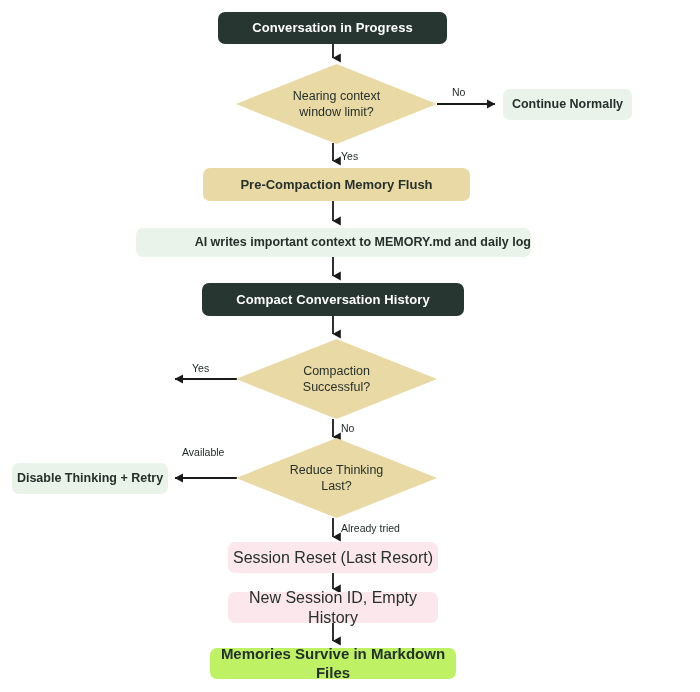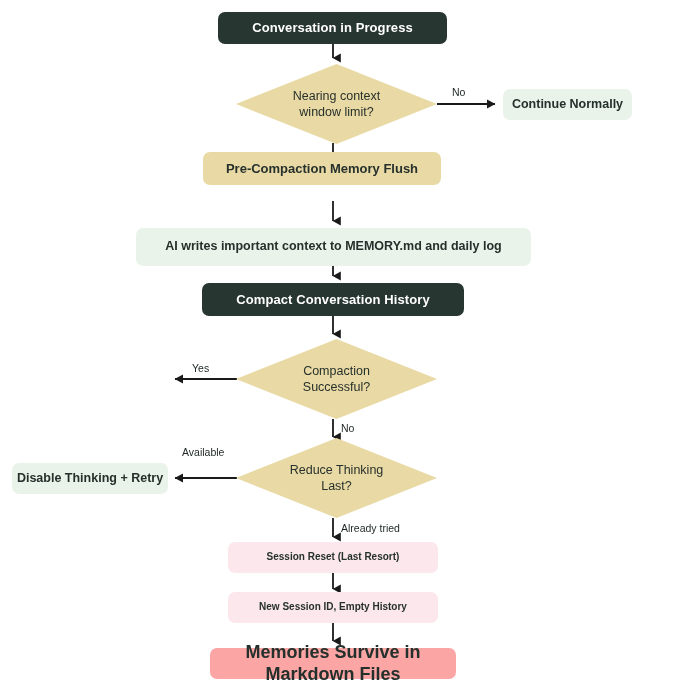--- a/index.html
+++ b/index.html
@@ -43,30 +43,30 @@
     font-weight: bold;
     font-size: 13px;
   }
   .rect.mint {
     background: #eaf3ea;
     color: #24302b;
     font-weight: bold;
     font-size: 12.5px;
   }
   .rect.mint-soft {
-    background: #fca5a5;
+    background: #bef264;
     color: #24302b;
     font-weight: bold;
-    font-size: 18px;
+    font-size: 15px;
   }
   .rect.pink {
     background: #fbe7ec;
     color: #26312c;
-    font-weight: bold;
-    font-size: 10px;
+    font-weight: normal;
+    font-size: 16px;
   }
   
   .diamond-wrap {
     position: absolute;
   }
   .diamond-wrap svg {
     position: absolute;
     left: 0;
     top: 0;
     display: block;
@@ -167,25 +167,25 @@
         <span>Nearing context</span><br>
         <span>window limit?</span>
       </span>
     </div>
   </div>
 
   <div class="node rect mint" style="left:503px; top:89px; width:129px; height:31px;">
     <span>Continue Normally</span>
   </div>
 
-  <div class="node rect tan" style="left:203px; top:152px; width:238px; height:33px;">
+  <div class="node rect tan" style="left:203px; top:168px; width:267px; height:33px;">
     <span>Pre-Compaction Memory Flush</span>
   </div>
 
-  <div class="node rect mint" style="left:136px; top:228px; width:395px; height:38px;">
+  <div class="node rect mint" style="left:136px; top:228px; width:395px; height:29px;justify-content:flex-end;">
     <span>AI writes important context to MEMORY.md and daily log</span>
   </div>
 
   <div class="node rect dark" style="left:202px; top:283px; width:262px; height:33px;">
     <span>Compact Conversation History</span>
   </div>
 
   <div class="diamond-wrap" style="left:236px; top:339px; width:201px; height:80px;">
     <svg width="201" height="80" viewBox="0 0 201 80" xmlns="http://www.w3.org/2000/svg">
       <polygon points="100.5,0 201,40 100.5,80 0,40" fill="#e9d9a4"></polygon>

